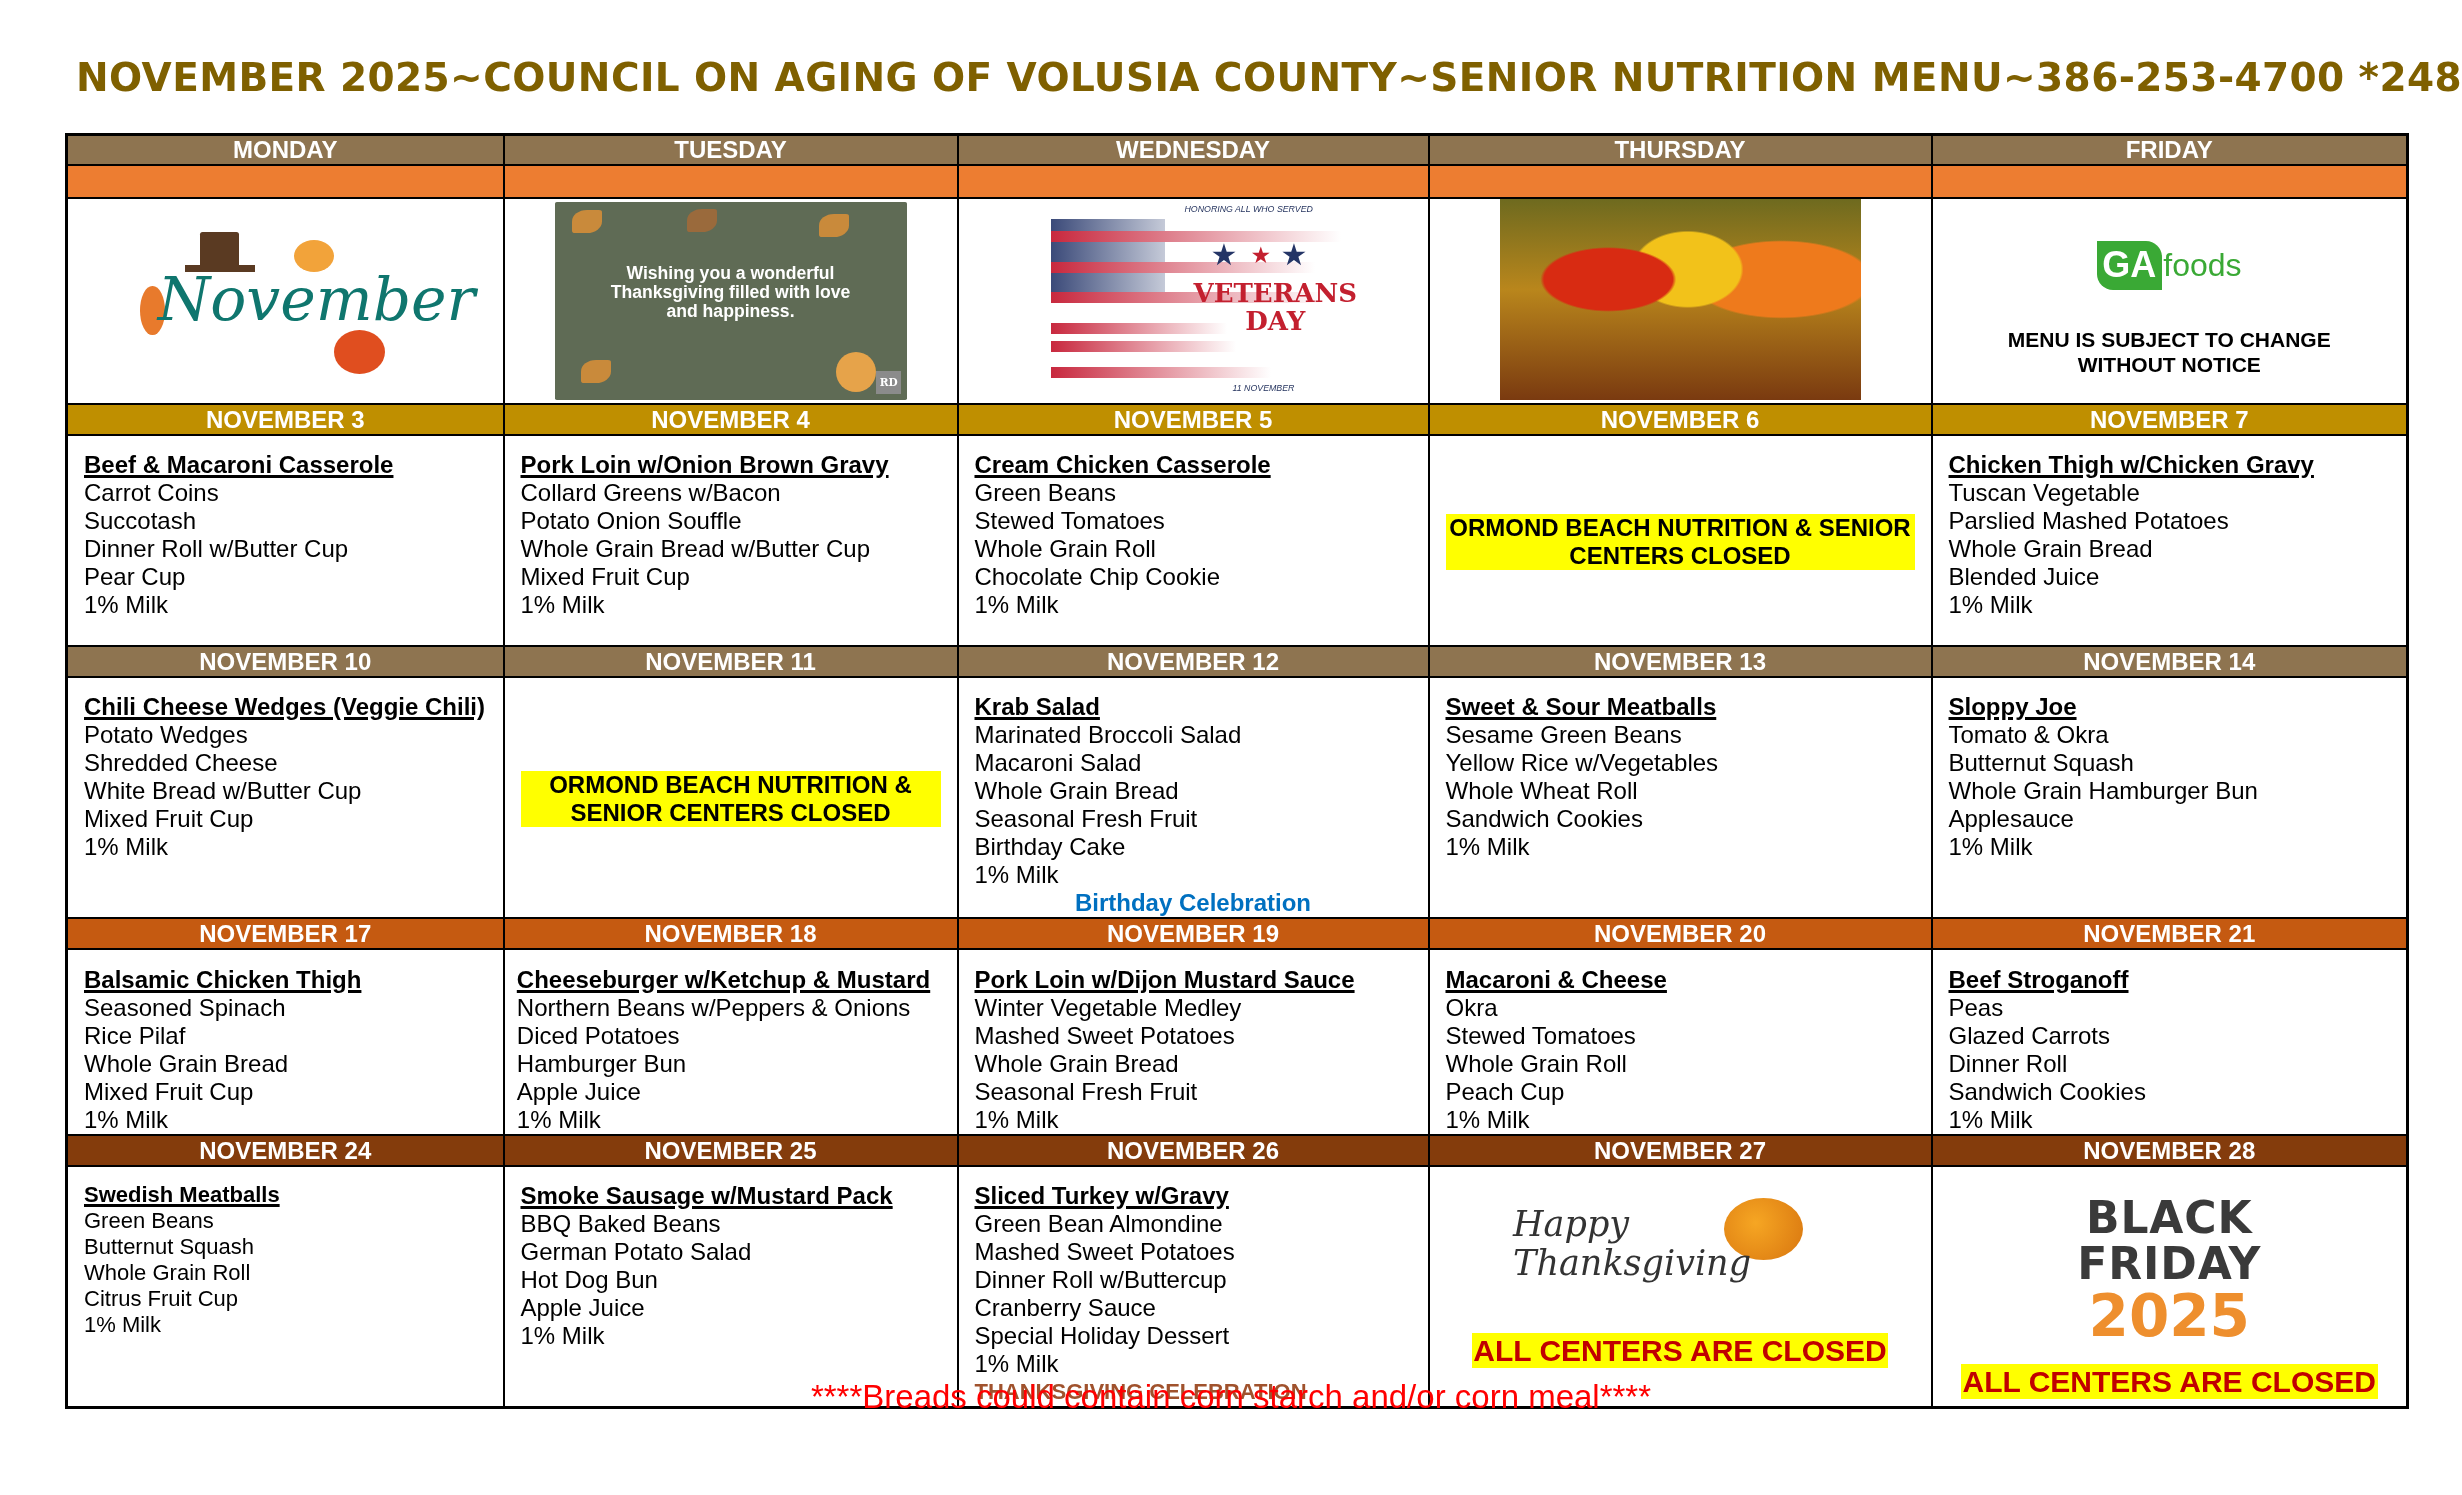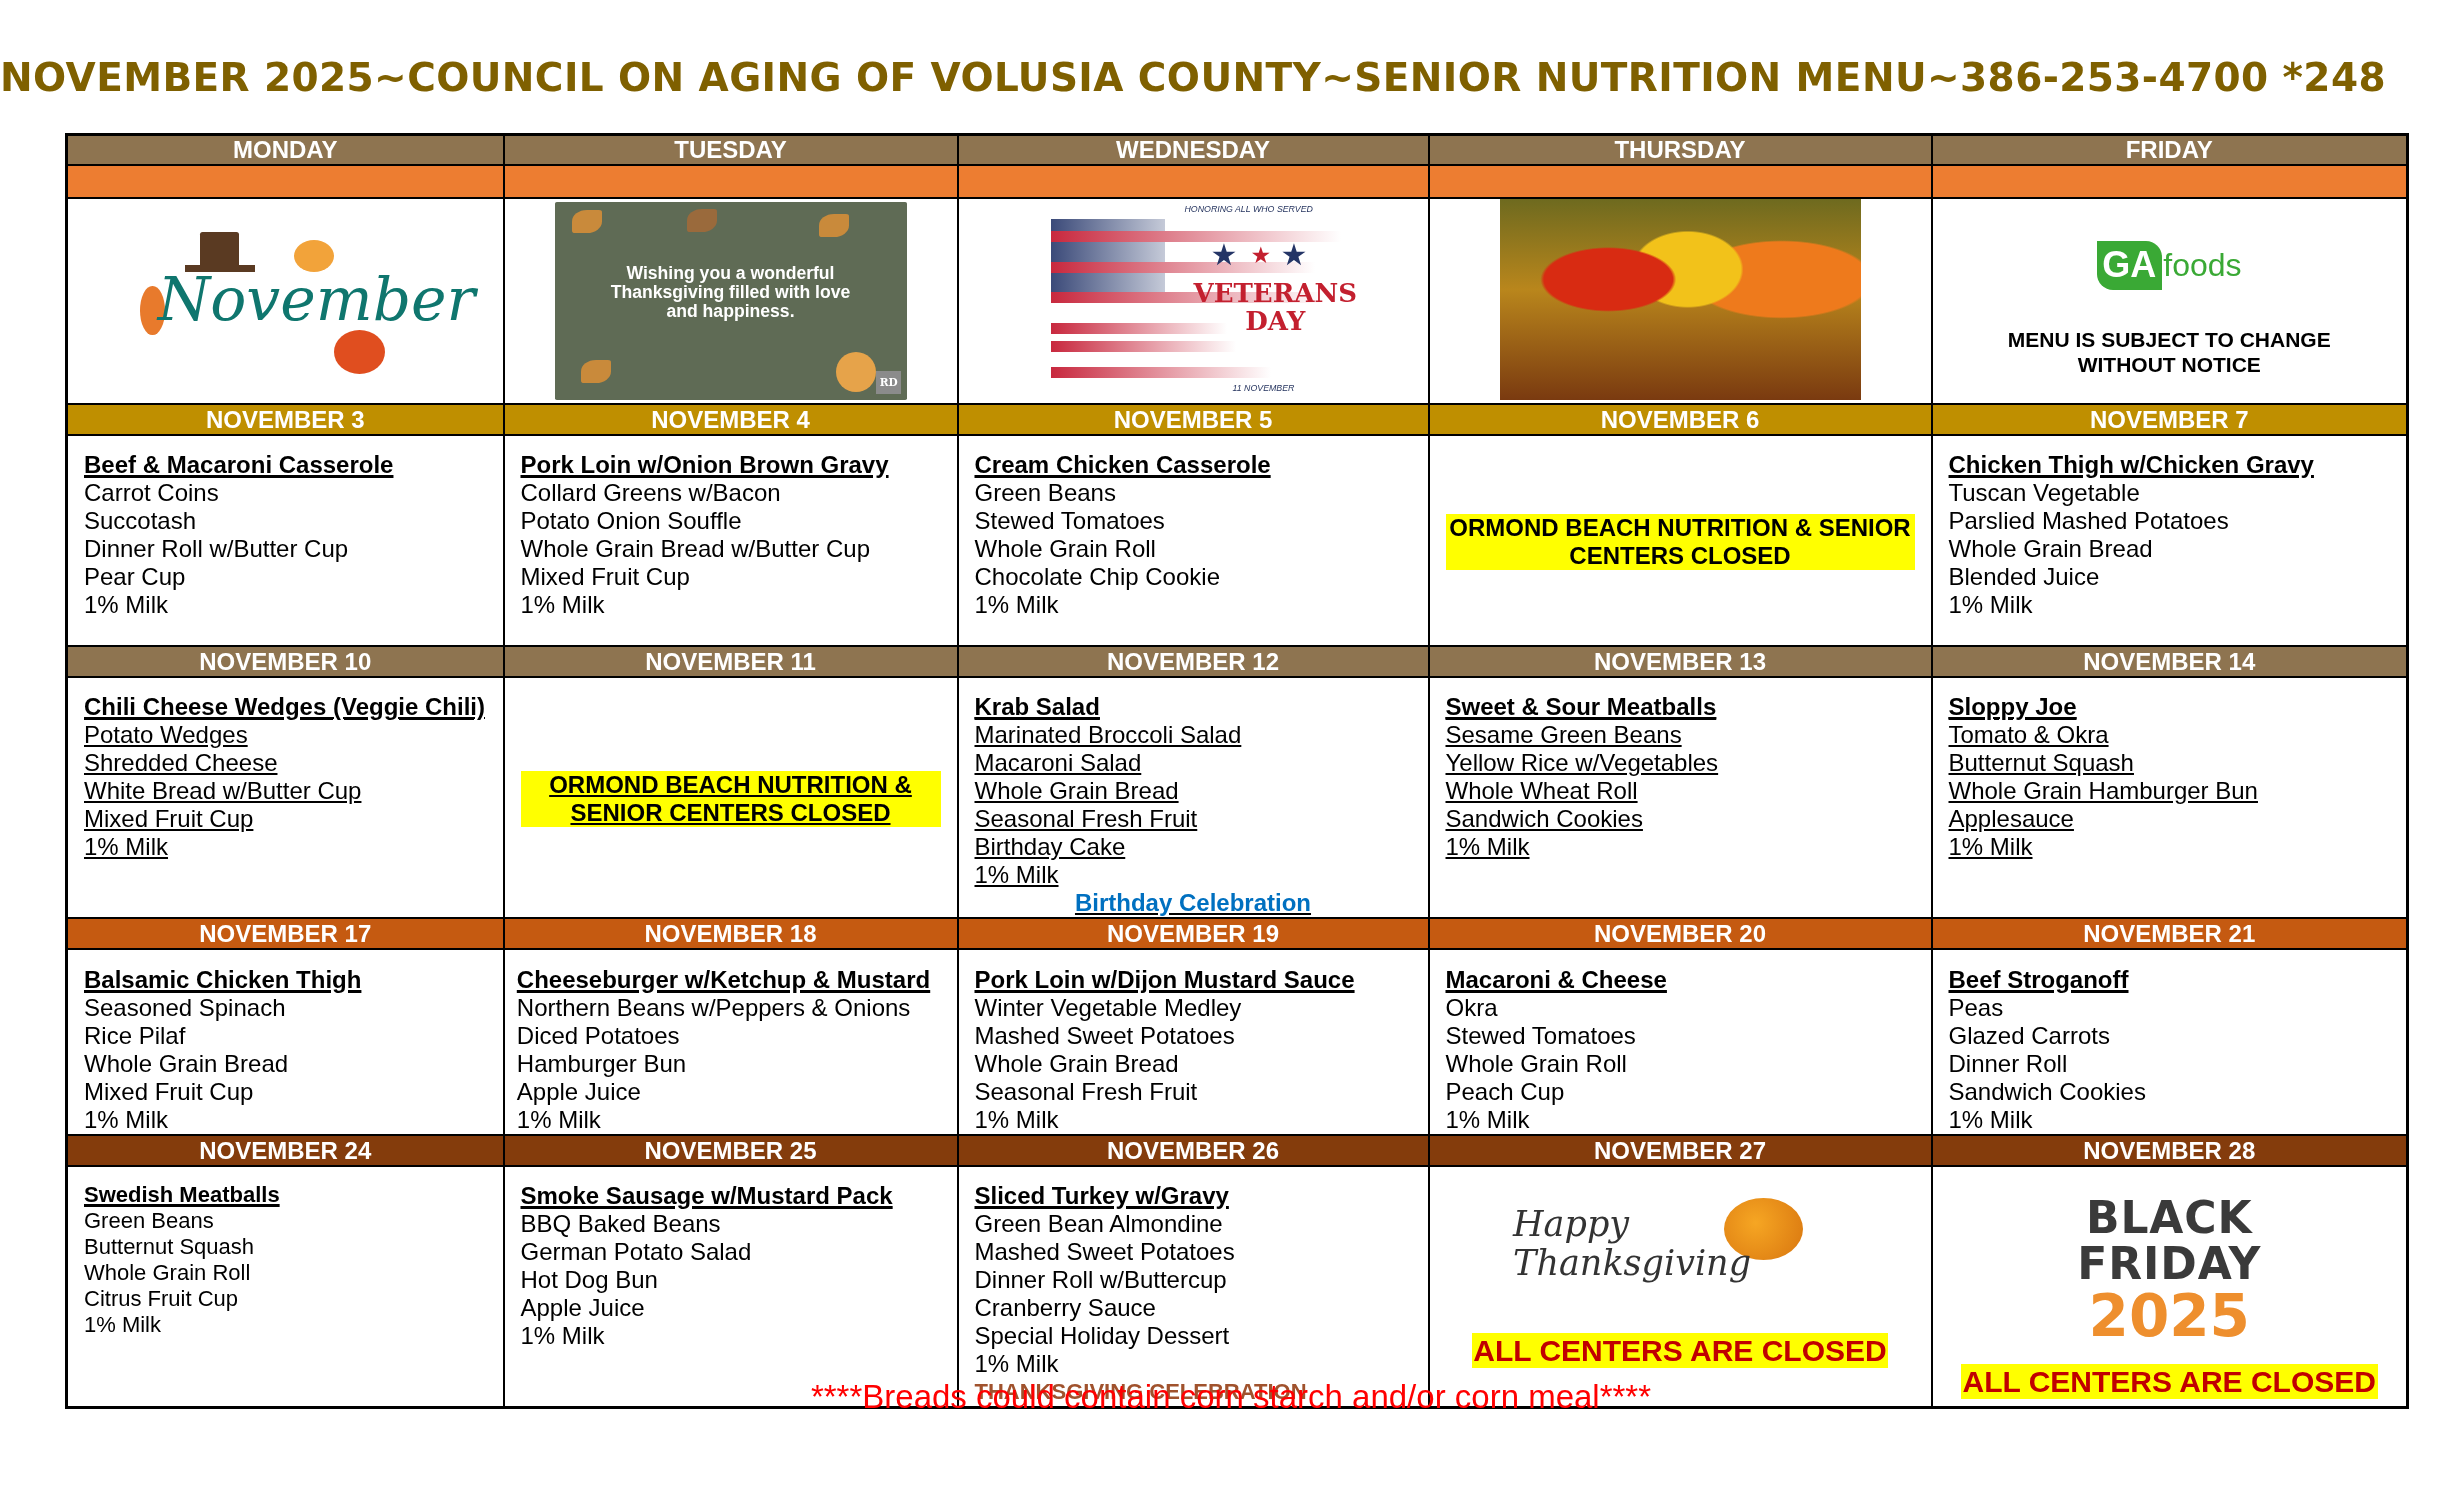--- a/index.html
+++ b/index.html
@@ -1,20 +1,20 @@
 <!DOCTYPE html>
 <html style="font-size:14px"><head>
 <meta charset="utf-8">
 <style>
   * { box-sizing: border-box; margin: 0; padding: 0; }
   html, body { width: 2462px; height: 1495px; background: #ffffff; overflow: hidden; }
   body { position: relative; font-family: "Liberation Sans", sans-serif; color: #000; }
 
   .title {
-    position: absolute; left: 0; top: 55px; width: 2462px; text-align: left;
+    position: absolute; left: 0; top: 55px; width: 2462px; text-align: right;
     font-family: "DejaVu Sans", sans-serif; font-weight: bold; font-size: 39px;
     color: #7F6000; letter-spacing: 0.4px;
   }
 
   .cal {
     position: absolute; left: 65px; top: 133px; width: 2341px;
     border-collapse: collapse; table-layout: fixed;
     border: 3.5px solid #000;
   }
   .cal td { border: 2.6px solid #000; vertical-align: top; padding: 0; overflow: hidden; }
@@ -31,21 +31,21 @@
 
   .daterow td { color: #fff; font-weight: bold; font-size: 24px; text-align: center;
     height: 31px; line-height: 27px; vertical-align: middle; }
   .w1 td { background: #BF8F00; }
   .w2 td { background: #8E7450; }
   .w3 td { background: #C55A11; }
   .w4 td { background: #843C0C; }
 
   .menu td { padding: 3.5px 0 0 16px; font-size: 24px; line-height: 28px; position: relative; }
   .menu.m1 td { height: 211px; }
-  .menu.m2 td { height: 228px; text-decoration: underline; }
+  .menu.m2 td { height: 228px; }
   .menu.m3 td { height: 182px; }
   .menu.m4 td { height: 228px; }
   .entree { font-weight: bold; text-decoration: underline; text-decoration-thickness: 2.6px; display: block; margin-top: 12px; }
   .side { display: block; }
   .celebration-blue { display: block; color: #0070C0; font-weight: bold; text-align: center; padding-right: 16px; }
   .celebration-brown { display: block; color: #A0522D; font-weight: bold; font-size: 22px; }
 
   .closed-notice { display: flex; align-items: center; justify-content: center; height: 100%; text-align: center; padding-right: 16px; }
   .closed-notice span { background: #FFFF00; font-weight: bold; font-size: 24px; line-height: 28px; }
   .allclosed { display: inline-block; background: #FFFF00; color: #C00000; font-weight: bold; font-size: 30px; line-height: 35px; padding: 0 1.8px; }

